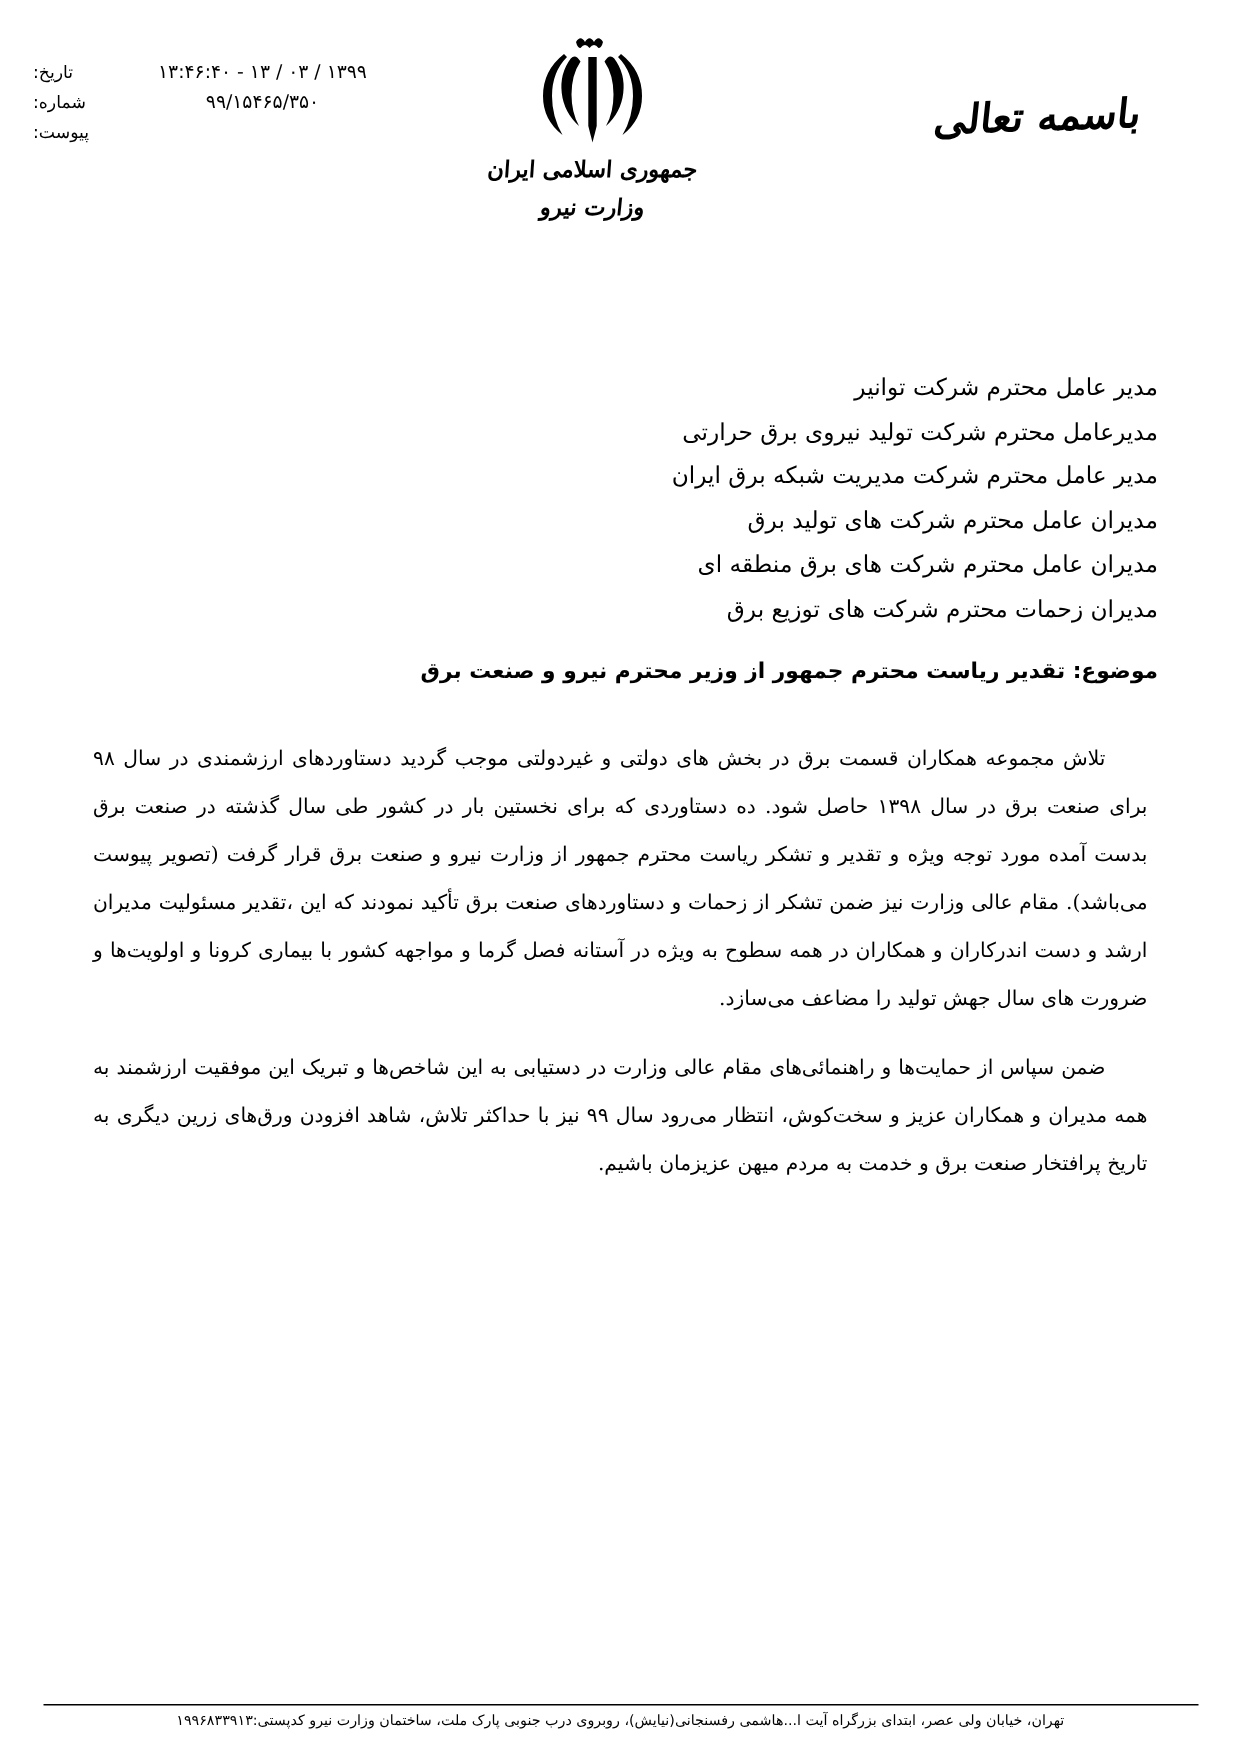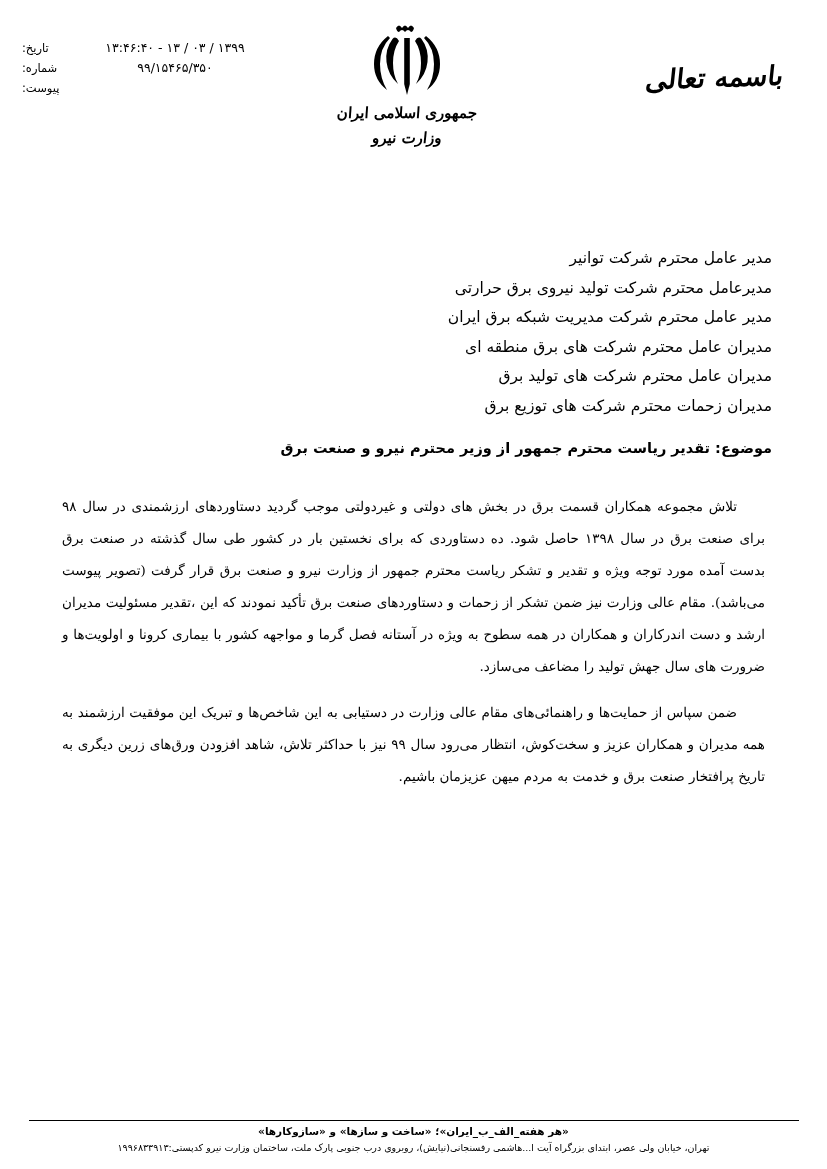--- a/index.html
+++ b/index.html
@@ -22,21 +22,20 @@
     box-sizing: border-box;
   }
 
   
   .header {
     position: absolute;
     top: 0;
     left: 0;
     width: 790px;
     height: 185px;
-    padding-left: 23px;
   }
 
   
   .meta {
     position: absolute;
     top: 38px;
     left: 22px;
     width: 260px;
     font-size: 12.5px;
     line-height: 20px;
@@ -262,32 +261,31 @@
       <div class="emblem-line2">وزارت نیرو</div>
     </div>
 
     <div class="basmala">باسمه تعالی</div>
   </div>
 
   <div class="addressees">
     <div class="addressee-line">مدیر عامل محترم شرکت توانیر</div>
     <div class="addressee-line">مدیرعامل محترم شرکت تولید نیروی برق حرارتی</div>
     <div class="addressee-line">مدیر عامل محترم شرکت مدیریت شبکه برق ایران</div>
+    <div class="addressee-line">مدیران عامل محترم شرکت های  تولید برق</div>
     <div class="addressee-line">مدیران عامل محترم شرکت های برق منطقه ای</div>
-    <div class="addressee-line">مدیران عامل محترم شرکت های  تولید برق</div>
     <div class="addressee-line">مدیران زحمات محترم شرکت های  توزیع برق</div>
   </div>
 
   <div class="subject">موضوع: تقدیر ریاست محترم جمهور از وزیر محترم نیرو و صنعت برق</div>
 
   <div class="body-text">
     <p class="body-para p1">تلاش مجموعه همکاران قسمت برق در بخش های دولتی و غیردولتی موجب گردید دستاوردهای ارزشمندی در سال ۹۸ برای صنعت برق در سال ۱۳۹۸ حاصل شود. ده دستاوردی که برای نخستین بار در کشور طی سال گذشته در صنعت برق بدست آمده مورد توجه ویژه و تقدیر و تشکر ریاست محترم جمهور از وزارت نیرو و صنعت برق قرار گرفت (تصویر پیوست می‌باشد). مقام عالی وزارت نیز ضمن تشکر از زحمات و دستاوردهای صنعت برق تأکید نمودند که این ،تقدیر مسئولیت مدیران ارشد و دست اندرکاران و همکاران در همه سطوح به ویژه در آستانه فصل گرما و مواجهه کشور با بیماری کرونا و اولویت‌ها و ضرورت های سال جهش تولید را مضاعف می‌سازد.</p>
     <p class="body-para p2">ضمن سپاس از حمایت‌ها و راهنمائی‌های مقام عالی وزارت در دستیابی به این شاخص‌ها و تبریک این موفقیت ارزشمند به همه مدیران و همکاران عزیز و سخت‌کوش، انتظار می‌رود سال ۹۹ نیز با حداکثر تلاش، شاهد افزودن ورق‌های زرین دیگری به تاریخ پرافتخار صنعت برق و خدمت به مردم میهن عزیزمان باشیم.</p>
   </div>
 
 
   <div class="footer">
     <div class="footer-rule"></div>
-    <div class="footer-slogan">«هر هفته_الف_ب_ایران»؛ «ساخت و سازها» و «سازوکارها»</div>
     <div class="footer-address">تهران، خیابان ولی عصر، ابتدای بزرگراه آیت ا...هاشمی رفسنجانی(نیایش)، روبروی درب جنوبی پارک ملت، ساختمان وزارت نیرو  کدپستی:۱۹۹۶۸۳۳۹۱۳</div>
   </div>
 
 </div>
 
 </body></html>

